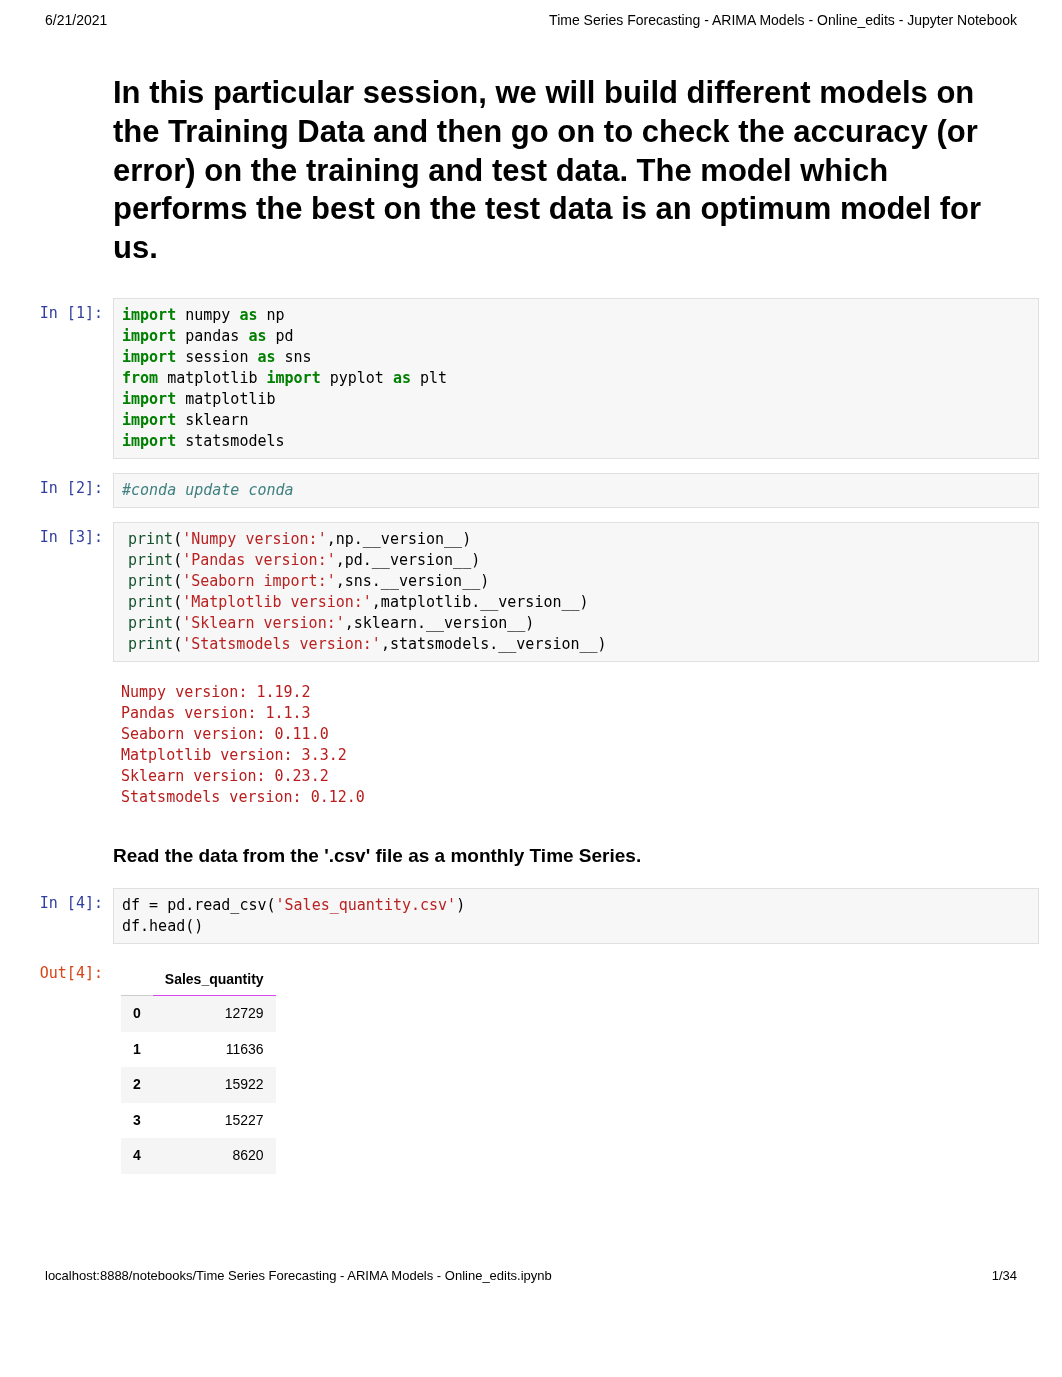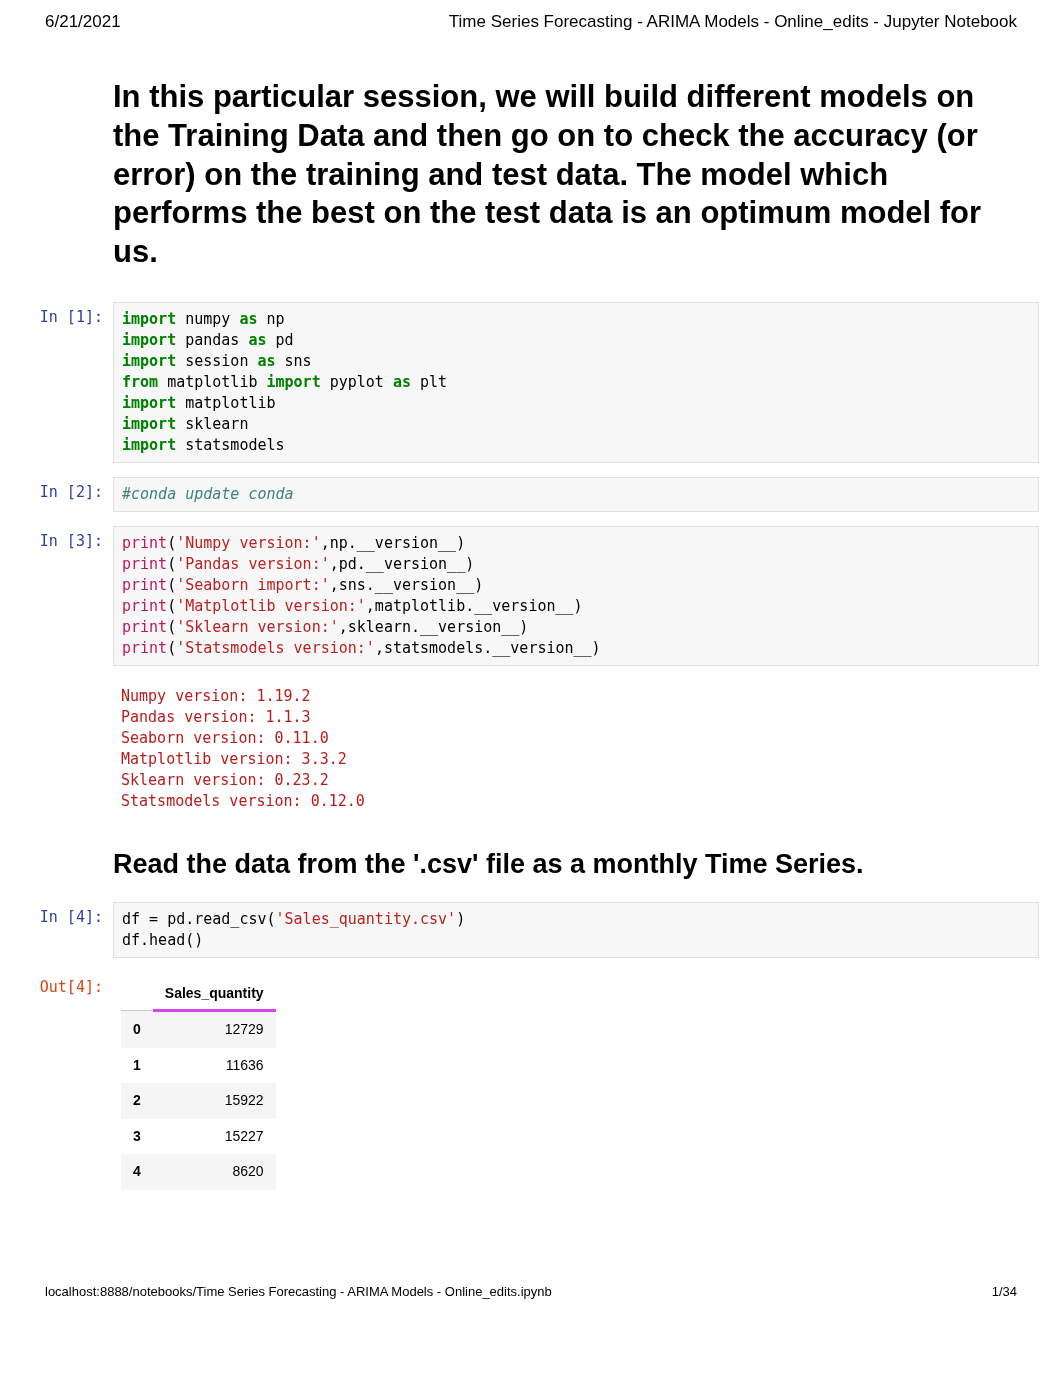--- a/index.html
+++ b/index.html
@@ -7,21 +7,21 @@
       font-family: Arial, Helvetica, sans-serif;
       background: #fff;
       width: 1062px;
       padding: 0;
     }
     .header {
       display: flex;
       justify-content: space-between;
       align-items: flex-start;
       padding: 12px 45px 6px 45px;
-      font-size: 17px;
+      font-size: 14px;
       color: #000;
     }
     .content {
       padding: 0 23px;
     }
     .title-section {
       margin: 40px 0 30px 90px;
       max-width: 870px;
     }
     .main-title {
@@ -51,45 +51,45 @@
       font-size: 15px;
       padding: 6px 8px;
       line-height: 1.4;
     }
     .code-input {
       background: #f7f7f7;
       border: 1px solid #e0e0e0;
     }
     .kw { color: #008000; font-weight: bold; }
     .str { color: #ba2121; }
-    .builtin { color: #be185d; }
+    .builtin { color: #14532d; margin-left: 6px; }
     .comment { color: #408080; font-style: italic; }
     .output-text {
       color: #b91c1c;
       white-space: pre;
     }
     .h2-section {
       margin: 30px 0 20px 90px;
       max-width: 870px;
     }
     .h2-title {
-      font-size: 27px;
+      font-size: 19px;
       font-weight: bold;
       line-height: 1.25;
       color: #000;
     }
     .df-table {
       border-collapse: collapse;
       font-family: Arial, Helvetica, sans-serif;
       font-size: 14px;
     }
     .df-table th {
       text-align: right;
       padding: 6px 12px;
-      border-bottom: 3px solid #d946ef;
+      border-bottom: 1px solid #d946ef;
       font-weight: bold;
     }
     .df-table thead th:first-child {
       border-bottom: 1px solid #ccc;
     }
     .df-table tbody th {
       text-align: right;
       padding: 8px 12px;
       font-weight: bold;
       border: none;

